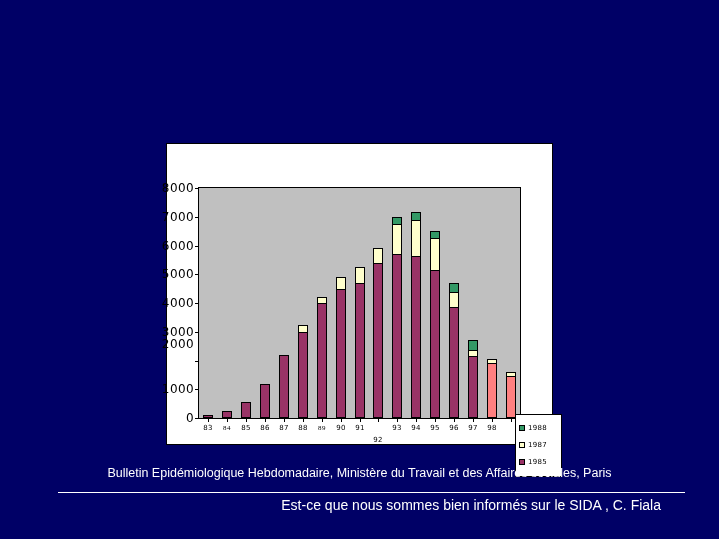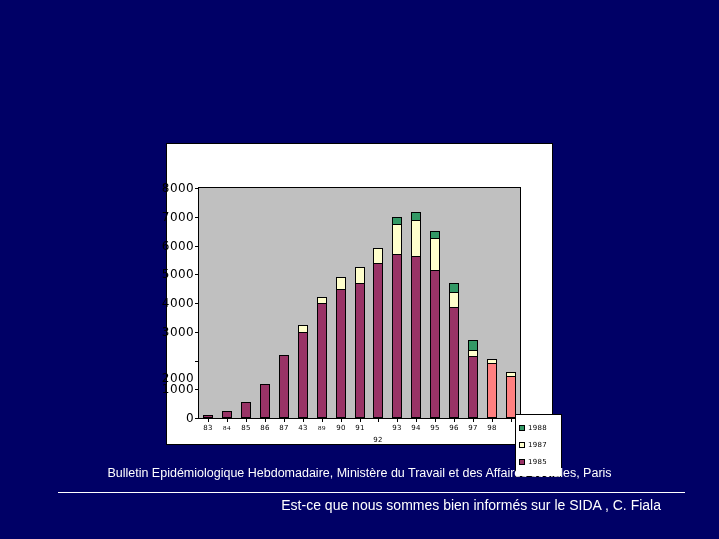--- a/index.html
+++ b/index.html
@@ -142,21 +142,21 @@
 <div id="chart-frame">
 
 
   <div id="plot-area">
 
   <div class="ytick" style="top: 230px;"></div>
       <div class="ylab" style="top: 230px;">0</div>
       <div class="ytick" style="top: 201.25px;"></div>
       <div class="ylab" style="top: 201.25px;">1000</div>
       <div class="ytick" style="top: 172.5px;"></div>
-      <div class="ylab" style="top: 190px;">2000</div>
+      <div class="ylab" style="top: 156px;">2000</div>
       <div class="ytick" style="top: 143.75px;"></div>
       <div class="ylab" style="top: 143.75px;">3000</div>
       <div class="ytick" style="top: 115px;"></div>
       <div class="ylab" style="top: 115px;">4000</div>
       <div class="ytick" style="top: 86.25px;"></div>
       <div class="ylab" style="top: 86.25px;">5000</div>
       <div class="ytick" style="top: 57.5px;"></div>
       <div class="ylab" style="top: 57.5px;">6000</div>
       <div class="ytick" style="top: 28.75px;"></div>
       <div class="ylab" style="top: 28.75px;">7000</div>
@@ -181,21 +181,21 @@
       <div class="xlab" style="left: 66px;">86</div>
       <div class="bar-col" style="left: 61.0882px; width: 10px;">
         <div class="seg first seg-1985" style="height: 34.5px;"></div>
       </div>
       <div class="xtick" style="left: 85px;"></div>
       <div class="xlab" style="left: 85px;">87</div>
       <div class="bar-col" style="left: 79.9706px; width: 10px;">
         <div class="seg first seg-1985" style="height: 63.25px;"></div>
       </div>
       <div class="xtick" style="left: 104px;"></div>
-      <div class="xlab" style="left: 104px;">43</div>
+      <div class="xlab" style="left: 104px;">88</div>
       <div class="bar-col" style="left: 98.8529px; width: 10px;">
         <div class="seg first seg-1985" style="height: 86.25px;"></div>
         <div class="seg seg-1987" style="height: 7.1875px;"></div>
       </div>
       <div class="xtick" style="left: 123px;"></div>
       <div class="xlab" style="left: 123px; font-family: Liberation Serif, serif;">89</div>
       <div class="bar-col" style="left: 117.735px; width: 10px;">
         <div class="seg first seg-1985" style="height: 115px;"></div>
         <div class="seg seg-1987" style="height: 5.75px;"></div>
       </div>

